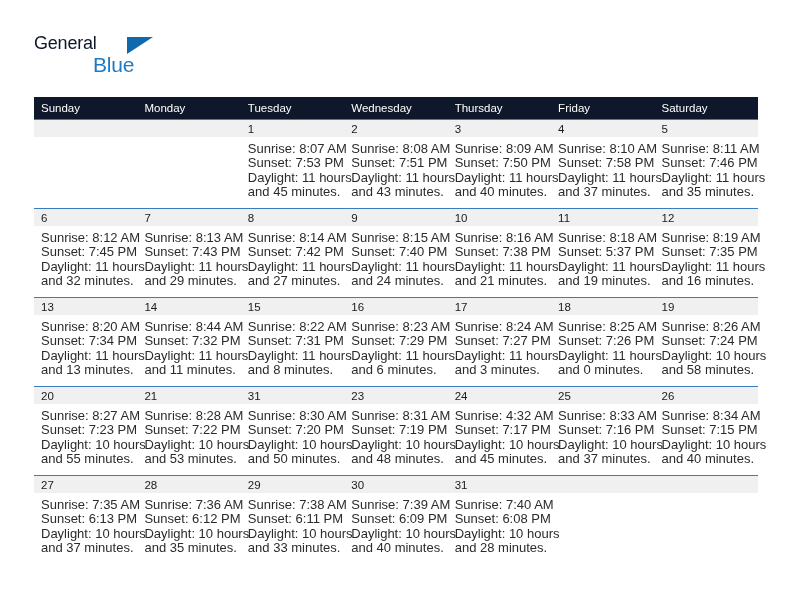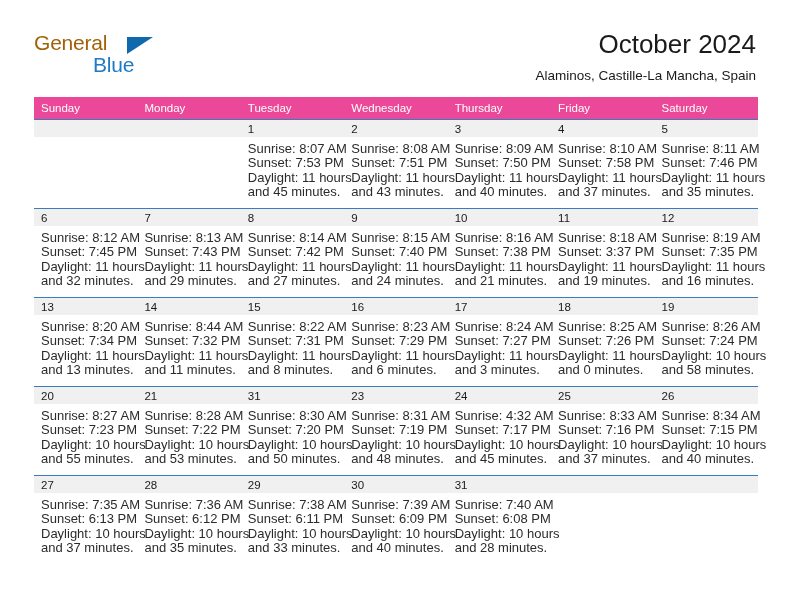--- a/index.html
+++ b/index.html
@@ -30,22 +30,22 @@
     box-sizing: border-box;
     height: 97px;
   }
   .brand {
     position: relative;
     width: 150px;
     height: 52px;
     padding-top: 6px;
   }
   .brand-line1 {
-    font-size: 21px;
-    color: #a16207;
+    font-size: 18px;
+    color: #0f172a;
     letter-spacing: -0.2px;
     line-height: 22px;
     font-weight: normal;
   }
   .brand-line2 {
     font-size: 21px;
     color: #1f7ac4;
     letter-spacing: -0.2px;
     line-height: 20px;
     padding-left: 59px;
@@ -80,21 +80,21 @@
   }
 
   
   .calendar {
     margin: 0 34px;
     width: 724px;
     border-collapse: collapse;
     table-layout: fixed;
   }
   .calendar th {
-    background: #ec4899;
+    background: #0f172a;
     color: #ffffff;
     font-size: 11.5px;
     font-weight: normal;
     text-align: left;
     padding: 5px 0 5px 7px;
     height: 20px;
     box-sizing: border-box;
   }
   .calendar td {
     vertical-align: top;
@@ -129,24 +129,20 @@
 </head>
 <body>
 
 <div class="page">
 
   <div class="header">
     <div class="brand">
       <div class="brand-line1">General</div>
       <div class="brand-triangle"></div>
       <div class="brand-line2">Blue</div>
-    </div>
-    <div class="title-block">
-      <div class="cal-title">October 2024</div>
-      <div class="cal-subtitle">Alaminos, Castille-La Mancha, Spain</div>
     </div>
   </div>
 
   <table class="calendar">
     <thead>
       <tr>
         <th>Sunday</th>
         <th>Monday</th>
         <th>Tuesday</th>
         <th>Wednesday</th>
@@ -252,21 +248,21 @@
               <div>Sunrise: 8:16 AM</div>
               <div>Sunset: 7:38 PM</div>
               <div>Daylight: 11 hours</div>
               <div>and 21 minutes.</div>
             </div>
           </td>
           <td class="">
             <div class="daynum">11</div>
             <div class="details">
               <div>Sunrise: 8:18 AM</div>
-              <div>Sunset: 3:37 PM</div>
+              <div>Sunset: 5:37 PM</div>
               <div>Daylight: 11 hours</div>
               <div>and 19 minutes.</div>
             </div>
           </td>
           <td class="">
             <div class="daynum">12</div>
             <div class="details">
               <div>Sunrise: 8:19 AM</div>
               <div>Sunset: 7:35 PM</div>
               <div>Daylight: 11 hours</div>

